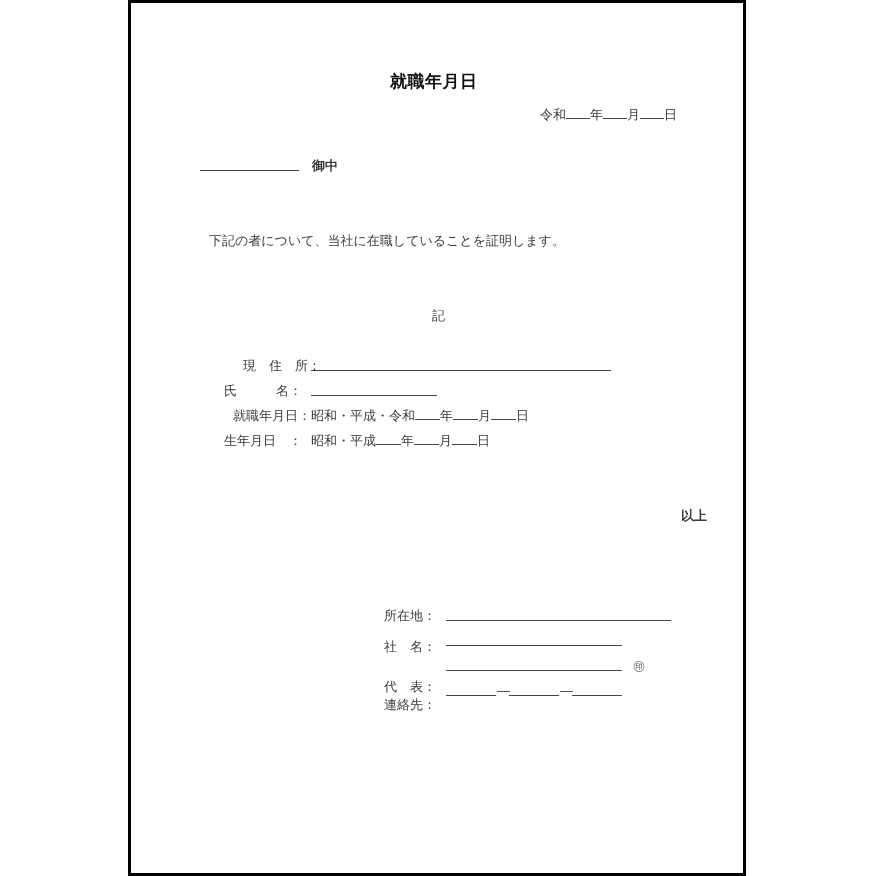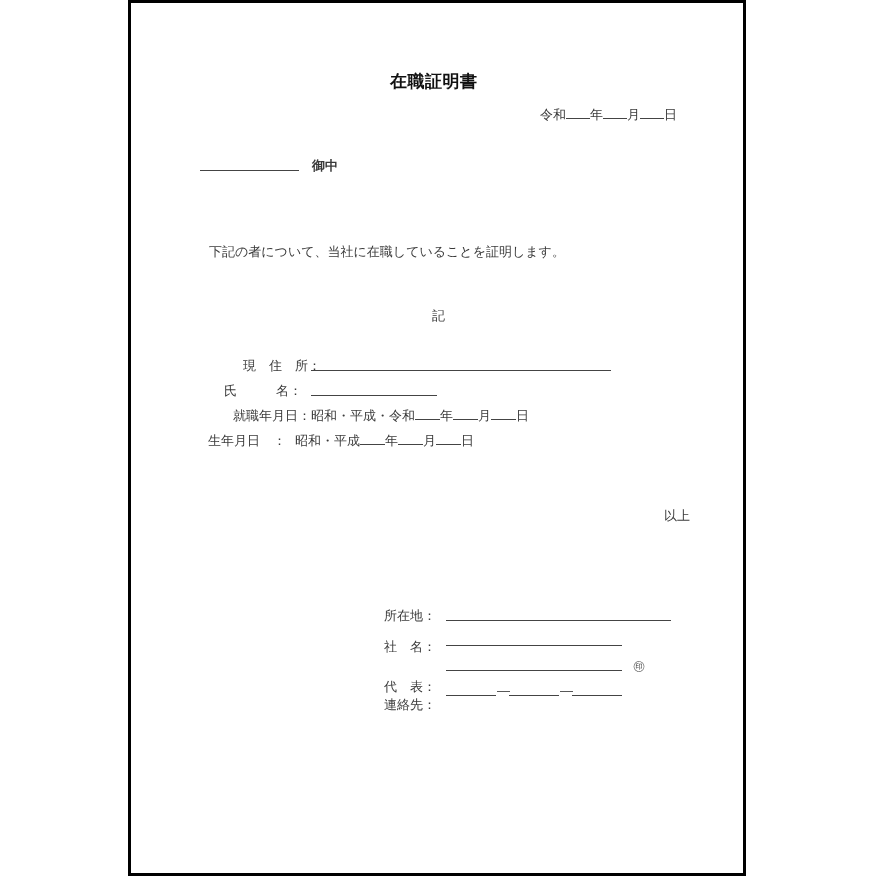--- a/index.html
+++ b/index.html
@@ -20,48 +20,48 @@
     .blank { display: inline-block; border-bottom: 1px solid #444444; vertical-align: baseline; height: 10px; }
     .line { position: absolute; height: 0; border-top: 1px solid #444444; }
     .lbl { display: inline-block; }
     .seal { font-size: 12px; color: #333; }
   </style>
 </head>
 <body>
 
 <div class="page"></div>
 
-<div class="abs title" style="left:390px; top:70px;">在職証明書</div>
+<div class="abs title" style="left:390px; top:70px;">就職年月日</div>
 
 <div class="abs t" style="left:540px; top:108px;">
   <span>令和</span><span class="blank" style="width:24px;"></span><span>年</span><span class="blank" style="width:24px;"></span><span>月</span><span class="blank" style="width:24px;"></span><span>日</span>
 </div>
 
 <div class="line" style="left:200px; top:170px; width:99px;"></div>
 <div class="abs t" style="left:312px; top:159px;font-weight:bold;">御中</div>
 
-<div class="abs t" style="left:209px; top:234px;margin-top:11px;">下記の者について、当社に在職していることを証明します。</div>
+<div class="abs t" style="left:209px; top:234px;">下記の者について、当社に在職していることを証明します。</div>
 
 <div class="abs t" style="left:432px; top:309px;">記</div>
 
 <div class="abs t" style="left:224px; top:359px;margin-left:19px;">現　住　所：</div>
 <div class="line" style="left:311px; top:370px; width:300px;"></div>
 
 <div class="abs t" style="left:224px; top:384px;">氏　　　名：</div>
 <div class="line" style="left:311px; top:395px; width:126px;"></div>
 
 <div class="abs t" style="left:224px; top:409px;">
   <span class="lbl" style="width:87px;text-align:right;">就職年月日：</span><span>昭和・平成・令和</span><span class="blank" style="width:25px;"></span><span>年</span><span class="blank" style="width:25px;"></span><span>月</span><span class="blank" style="width:25px;"></span><span>日</span>
 </div>
 
-<div class="abs t" style="left:208px; top:434px;">
+<div class="abs t" style="left:224px; top:434px;">
   <span class="lbl" style="width:87px;">生年月日　：</span><span>昭和・平成</span><span class="blank" style="width:25px;"></span><span>年</span><span class="blank" style="width:25px;"></span><span>月</span><span class="blank" style="width:25px;"></span><span>日</span>
 </div>
 
-<div class="abs t" style="left:664px; top:509px;">以上</div>
+<div class="abs t" style="left:681px; top:509px;font-weight:bold;">以上</div>
 
 <div class="abs t" style="left:384px; top:609px;">所在地：</div>
 <div class="line" style="left:446px; top:620px; width:225px;"></div>
 
 <div class="abs t" style="left:384px; top:634px;margin-top:6px;">社　名：</div>
 <div class="line" style="left:446px; top:645px; width:176px;"></div>
 
 <div class="abs t" style="left:384px; top:680px;">代　表：</div>
 <div class="line" style="left:446px; top:670px; width:176px;"></div>
 <div class="abs seal" style="left:633px; top:658px;">㊞</div>

